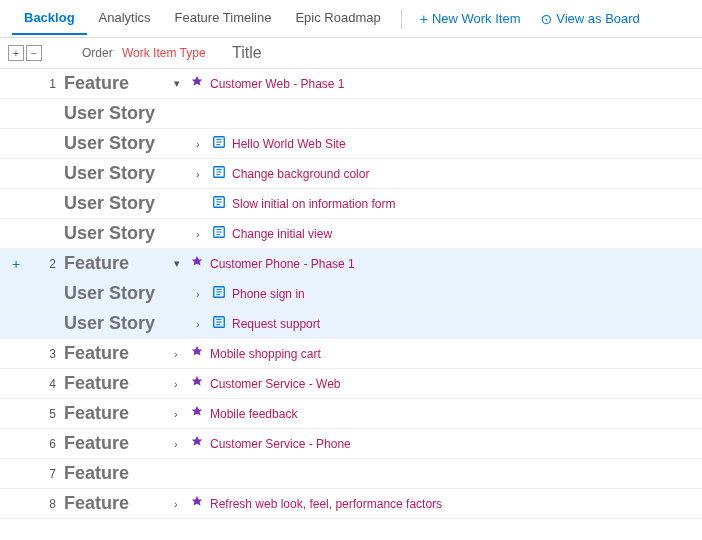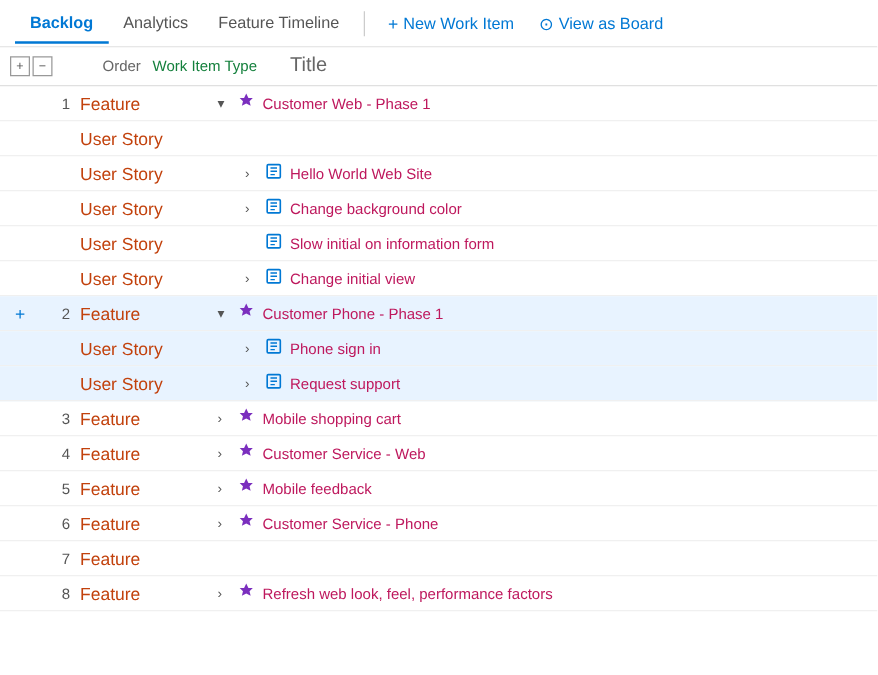--- a/index.html
+++ b/index.html
@@ -11,46 +11,47 @@
     .nav-tab.active { color: #0078d4; border-bottom: 2px solid #0078d4; font-weight: 600; }
     .nav-divider { width: 1px; height: 20px; background: #ccc; margin: 0 8px; }
     .nav-action { display: flex; align-items: center; gap: 4px; padding: 6px 10px; cursor: pointer; color: #0078d4; font-size: 13px; white-space: nowrap; }
     .nav-action .icon { font-size: 14px; }
 
     
     .col-headers { display: flex; align-items: center; padding: 6px 8px; border-bottom: 1px solid #e0e0e0; background: #fff; }
     .col-expand-btns { display: flex; gap: 2px; margin-right: 8px; }
     .expand-btn { width: 16px; height: 16px; border: 1px solid #999; display: flex; align-items: center; justify-content: center; cursor: pointer; font-size: 10px; color: #555; background: #fff; }
     .col-order { width: 40px; color: #666; font-size: 12px; margin-left: 32px; }
-    .col-type { width: 110px; color: #15803d; font-size: 12px; }
+    .col-type { width: 110px; color: #ef4444; font-size: 12px; }
     .col-title { flex: 1; color: #666; font-size: 16px; }
 
     
     .row { display: flex; align-items: center; padding: 4px 8px; border-bottom: 1px solid #f0f0f0; min-height: 28px; cursor: default; }
     .row.highlighted { background: #e8f3ff; }
 
     .row-add-btn { width: 16px; color: #0078d4; font-size: 14px; cursor: pointer; display: flex; align-items: center; justify-content: center; margin-right: 0; }
     .row-order { width: 40px; color: #555; font-size: 12px; text-align: right; padding-right: 8px; }
-    .row-type { width: 110px; color: #c2410c; font-size: 14px; }
+    .row-type { width: 110px; color: #737373; font-size: 18px; font-weight: bold; }
     .row-title-area { flex: 1; display: flex; align-items: center; gap: 2px; }
 
     .chevron { width: 14px; color: #555; font-size: 10px; display: flex; align-items: center; justify-content: center; }
     .type-icon { margin-right: 4px; font-size: 13px; }
     .feature-icon { color: #7b2fbe; }
     .story-icon { color: #0078d4; }
 
     .title-text { color: #be185d; font-size: 12px; }
   </style>
 </head>
 <body>
 
 <nav class="top-nav">
   <span class="nav-tab active">Backlog</span>
   <span class="nav-tab">Analytics</span>
   <span class="nav-tab">Feature Timeline</span>
+  <span class="nav-tab">Epic Roadmap</span>
   <div class="nav-divider"></div>
   <div class="nav-action">
     <span class="icon">+</span>
     <span>New Work Item</span>
   </div>
   <div class="nav-action">
     <span class="icon">⊙</span>
     <span>View as Board</span>
   </div>
 </nav>

